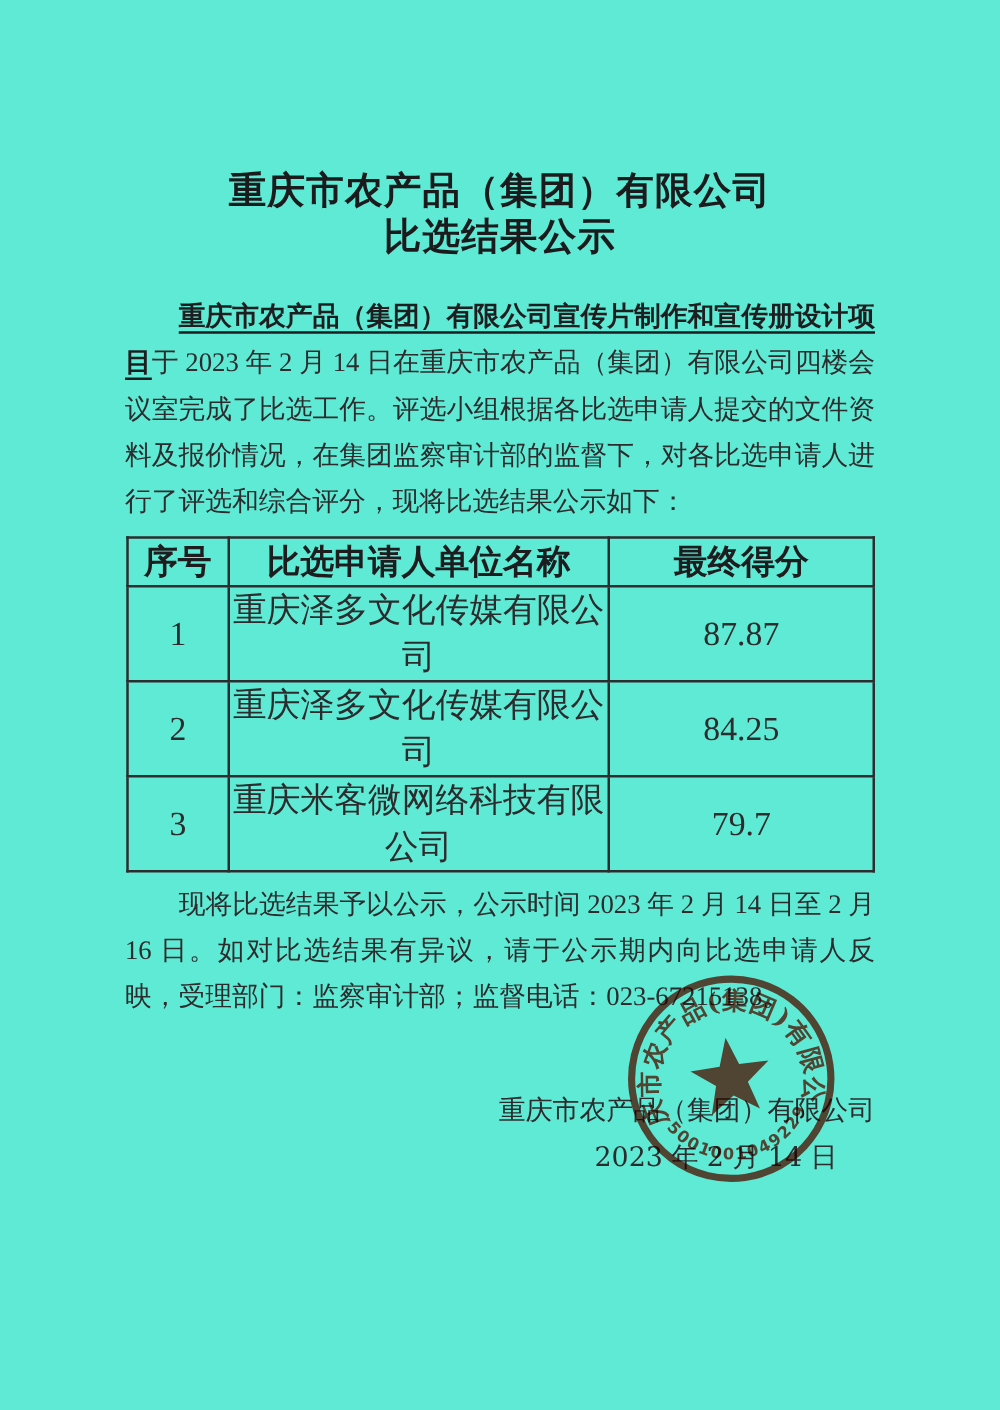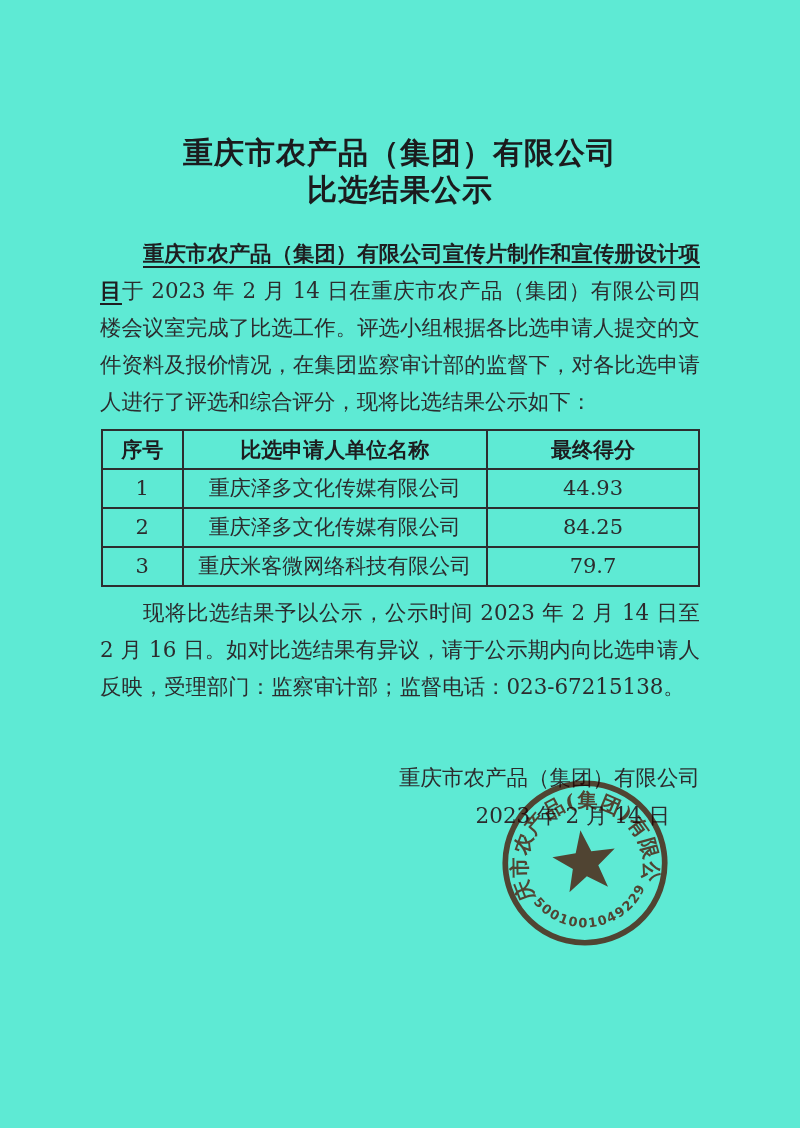--- a/index.html
+++ b/index.html
@@ -26,35 +26,36 @@
     letter-spacing:1px;
   }
   
   .doc-body{
     width:600px;
     margin:27px 100px 0 100px;
     font-size:21.4px;
     line-height:37px;
     text-align:justify;
     color:#2c2c2e;
+    font-family:Liberation Serif, serif;
   }
   .doc-body p{margin:0;text-indent:43px;}
   .u-bold{
     font-weight:700;
     text-decoration:underline;
     text-underline-offset:5px;
     text-decoration-thickness:2px;
     color:#1e1e20;
   }
   
   table.results{
     width:599px;
     border-collapse:collapse;
     margin:9px 0 7px 1px;
-    font-size:21px;
+    font-size:27px;
   }
   table.results th, table.results td{
     border:2px solid #2d2d2f;
     text-align:center;
     vertical-align:middle;
     padding:0;
   }
   table.results th{height:36px;font-weight:700;color:#1d1d1f;}
   table.results td{height:35px;color:#2c2c2e;}
   .col-no{width:13.5%;}
@@ -106,21 +107,21 @@
           <th>序号</th>
           <th>比选申请人单位名称</th>
           <th>最终得分</th>
         </tr>
       </thead>
       <tbody>
 
       <tr>
           <td>1</td>
           <td>重庆泽多文化传媒有限公司</td>
-          <td>44.93</td>
+          <td>87.87</td>
         </tr>
           <tr>
           <td>2</td>
           <td>重庆泽多文化传媒有限公司</td>
           <td>84.25</td>
         </tr>
           <tr>
           <td>3</td>
           <td>重庆米客微网络科技有限公司</td>
           <td>79.7</td>

